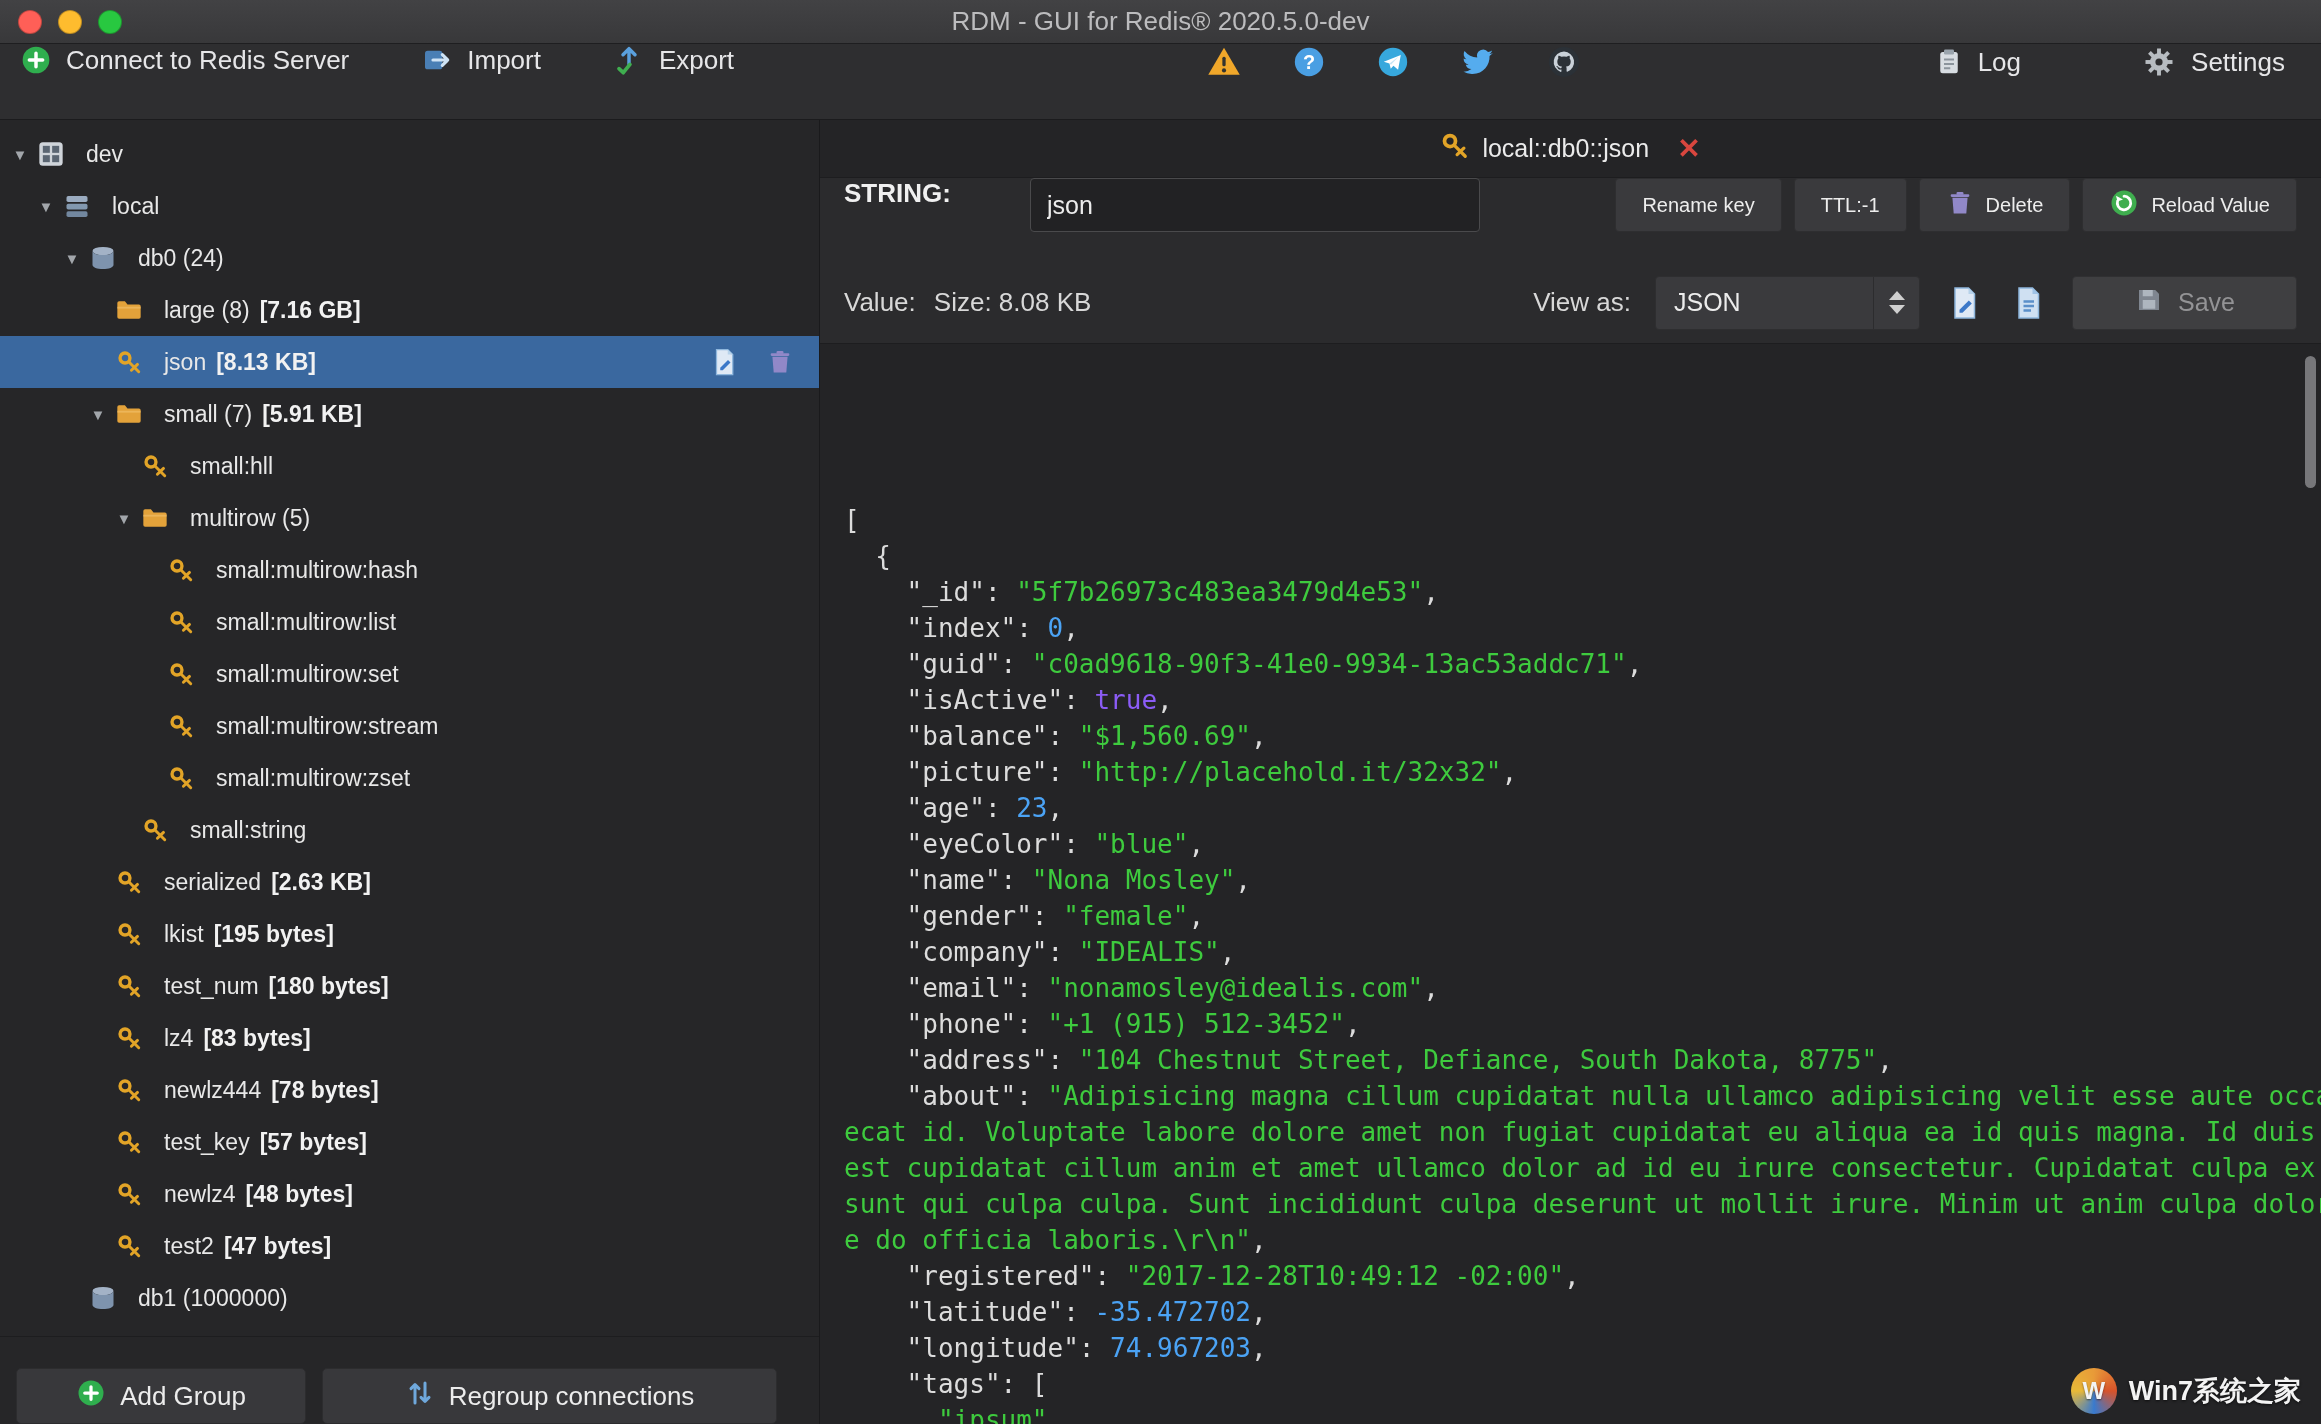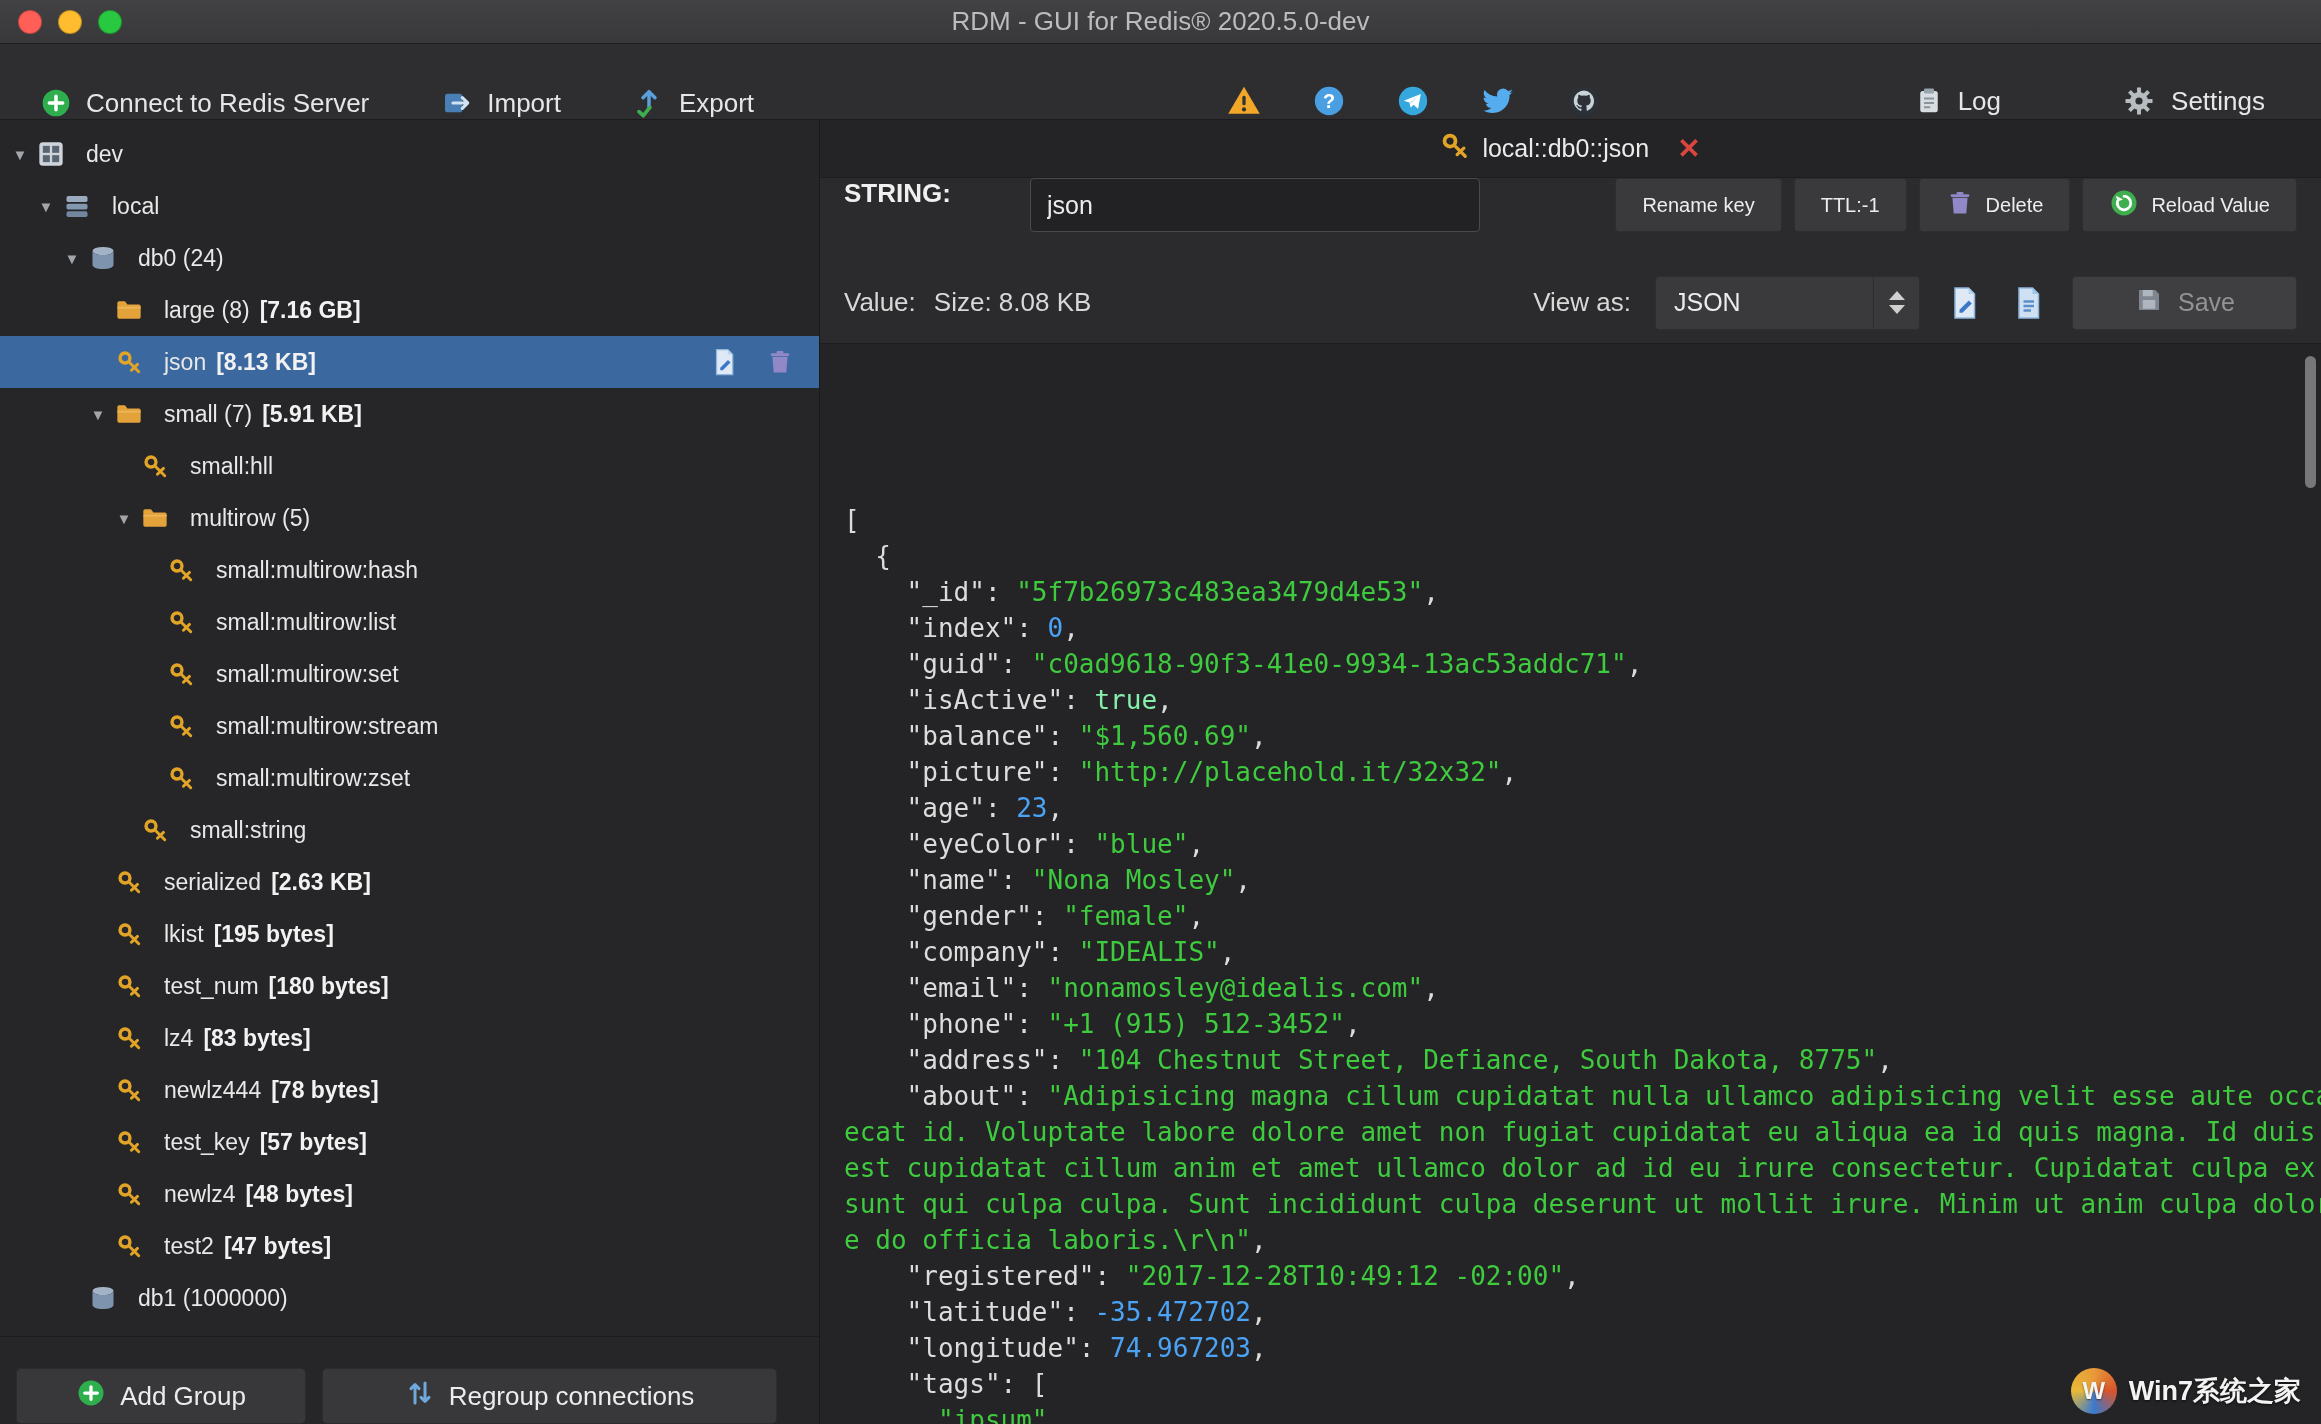--- a/index.html
+++ b/index.html
@@ -8,22 +8,22 @@
 
   
   .titlebar{height:44px;background:linear-gradient(#424244,#38383a);border-bottom:1px solid #1e1e20;
             display:flex;align-items:center;position:relative}
   .lights{display:flex;gap:16px;padding-left:18px;z-index:2}
   .light{width:24px;height:24px;border-radius:50%;border:1px solid rgba(0,0,0,.25)}
   .light.red{background:#ff5f57}.light.yellow{background:#febc2e}.light.green{background:#28c840}
   .wtitle{position:absolute;left:0;right:0;text-align:center;color:#bcbcbe;font-size:26px}
 
   
-  .toolbar{height:76px;background:#2e2e30;border-bottom:1px solid #1b1b1d;display:flex;align-items:flex-end;
-           padding:0 40px;font-size:26px;color:#e6e6e8}
+  .toolbar{height:76px;background:#2e2e30;border-bottom:1px solid #1b1b1d;display:flex;align-items:flex-start;
+           padding:0 20px;font-size:26px;color:#e6e6e8}
   .tbtn{display:flex;align-items:center;gap:14px;margin-right:72px;white-space:nowrap}
   .tbtn svg{display:block}
   .status-icons{display:flex;align-items:center;gap:50px;margin-left:400px}
   .sicon svg{display:block}
   .right-group{margin-left:auto;display:flex;align-items:center}
   .tbtn.log{margin-right:120px}
   .tbtn.settings{margin-right:16px}
 
   
   .content{display:flex;height:1304px}
@@ -75,21 +75,21 @@
   .save-btn{width:225px;height:54px;background:#3f3f41;border:1px solid #303032;border-radius:4px;color:#939395;font-size:25px;
             display:flex;align-items:center;justify-content:center;gap:14px}
 
   
   .editor{flex:1;background:#242426;padding:14px 0 0 24px;font-family:"DejaVu Sans Mono","Liberation Mono",monospace;
           font-size:26px;line-height:36px;white-space:pre;overflow:hidden;position:relative}
   .line{height:36px}
   .p{color:#dcdcdc}
   .s{color:#3ecb3e}
   .n{color:#4ba3f5}
-  .b{color:#86efac}
+  .b{color:#8b5cf6}
 
   .scroll-thumb{position:absolute;top:12px;right:5px;width:11px;height:132px;background:#77777a;border-radius:6px}
 
   .watermark{position:absolute;bottom:10px;right:20px;display:flex;align-items:center;gap:12px;opacity:.95;
              font-family:"Liberation Sans",sans-serif;white-space:normal}
   .wm-logo{width:46px;height:46px;border-radius:50%;background:conic-gradient(#f3a13a,#e2562b,#3a7fd8,#f3c13a,#f3a13a);
            display:flex;align-items:center;justify-content:center;color:#fff;font-weight:bold;font-size:24px;
            text-shadow:0 1px 2px rgba(0,0,0,.5)}
   .wm-text{color:#fff;font-size:27px;font-weight:bold;text-shadow:0 1px 3px rgba(0,0,0,.7)}
 </style>

